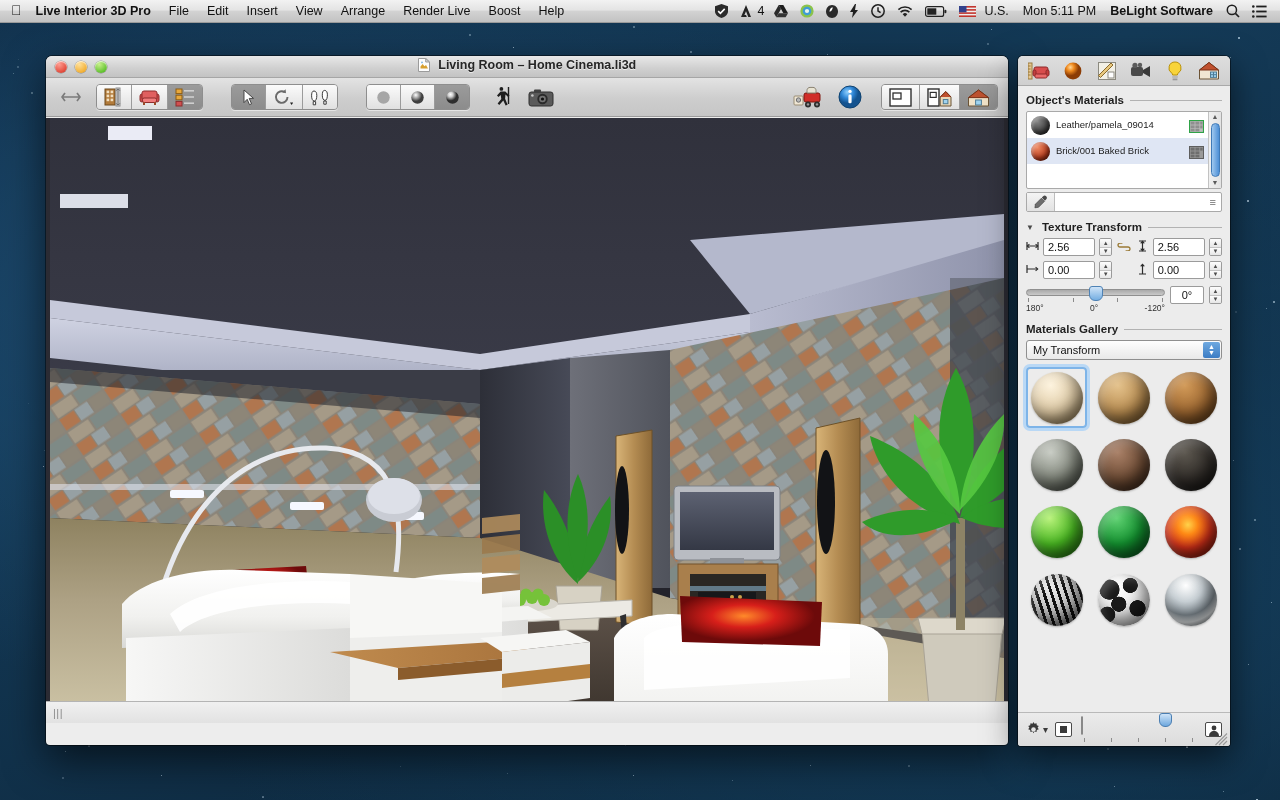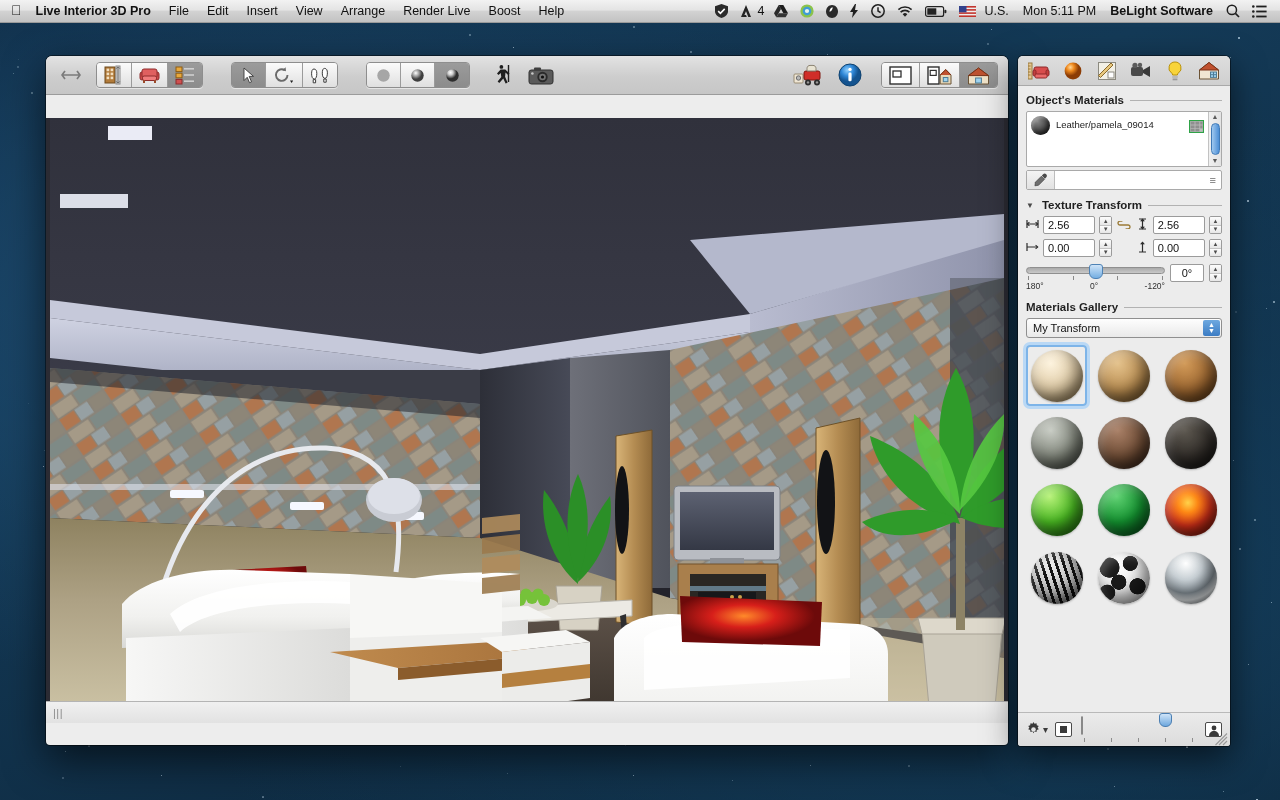--- a/index.html
+++ b/index.html
@@ -129,21 +129,21 @@
   .itab { width:27px; height:25px; display:flex; align-items:center; justify-content:center; border-radius:3px; }
 
   .insp-body { flex:1; background:#ececec; padding: 6px 8px 0 8px; overflow:hidden; }
   .sect-head { display:flex; align-items:center; gap:6px; margin: 2px 0 5px 0; }
   .sect-head .t { font-size:11.5px; font-weight:bold; color:#1f1f1f; white-space:nowrap; }
   .sect-head .rule { flex:1; height:1px; background:#b2b2b2; }
   .disclose { font-size:8px; color:#4a4a4a; margin-right:2px; }
 
   .matlist {
     background:#fff; border:1px solid #a9a9a9; border-radius:2px;
-    height:56px; display:flex; overflow:hidden;
+    height:78px; display:flex; overflow:hidden;
   }
   .matlist-rows { flex:1; overflow:hidden; }
   .mrow { display:flex; align-items:center; gap:6px; padding:3px 4px; height:26px; }
   .mrow.sel { background:#dfe6f4; }
   .mrow.tall { height:26px; }
   .msphere { width:19px; height:19px; border-radius:50%; flex:none; box-shadow: inset -2px -3px 4px rgba(0,0,0,.45), inset 2px 2px 3px rgba(255,255,255,.35);}
   .mname { flex:1; font-size:9.5px; color:#1c1c1c; line-height:10.5px; overflow:hidden; }
   .mbadge { width:15px; height:13px; flex:none; }
   .mscroll { width:13px; background: linear-gradient(to right,#f0f0f0,#e3e3e3); border-left:1px solid #c2c2c2;
     display:flex; flex-direction:column; align-items:center; justify-content:space-between; padding:1px 0; }
@@ -570,20 +570,38 @@
             <rect x="4.2" y="5.6" width="10.4" height="1.8"></rect>
             <rect x="4.2" y="10.6" width="10.4" height="1.8"></rect>
           </g>
         </svg>
     </div>
   </div>
 </div>
 
 <div id="docwin">
 
+  <div class="titlebar">
+    <div class="traffic">
+      <div class="tl red"></div>
+      <div class="tl yellow"></div>
+      <div class="tl green"></div>
+    </div>
+    <div class="wintitle">
+      <span class="docicon">
+        <svg width="12" height="14" viewBox="0 0 12 14">
+            <path d="M.5.5h7.2L11.5 4v9.5H.5z" fill="#fdfdfd" stroke="#9b9b9b"></path>
+            <path d="M7.7.5 11.5 4H7.7z" fill="#d8d8d8" stroke="#9b9b9b"></path>
+            <path d="M2.5 8.5 4.6 6l1.9 2.3L8 7l2 3.6H2.5z" fill="#d8a030"></path>
+            <circle cx="4" cy="4.4" r=".9" fill="#7fb4e0"></circle>
+          </svg>
+      </span>
+      <span>Living Room – Home Cinema.li3d</span>
+    </div>
+  </div>
 
   <div class="toolbar">
     <div class="plainbtn">
       <svg width="20" height="10" viewBox="0 0 20 10">
           <path d="M4 1 1 5l3 4M16 1l3 4-3 4M2 5h16" stroke="#7b7b7b" stroke-width="1.7" fill="none"></path>
         </svg>
     </div>
 
     <div class="seg">
       <div class="sbtn">
@@ -1074,20 +1092,38 @@
                   <rect x="1.6" y="5.4" width="4" height="3"></rect>
                   <rect x="6.4" y="5.4" width="4" height="3"></rect>
                   <rect x="1.6" y="9" width="4" height="2.4"></rect>
                   <rect x="6.4" y="9" width="4" height="2.4"></rect>
                   <rect x="11.2" y="1.6" width="2.4" height="3"></rect>
                   <rect x="11.2" y="5.4" width="2.4" height="3"></rect>
                 </g>
               </svg>
           </span>
         </div>
+        <div class="mrow sel">
+          <span class="msphere" style="background: radial-gradient(circle at 34% 28%, #f08a62, #b33a1d 60%, #5d1508);"></span>
+          <span class="mname">Brick/001 Baked Brick</span>
+          <span class="mbadge">
+            <svg width="15" height="13" viewBox="0 0 15 13">
+                <rect x=".5" y=".5" width="14" height="12" fill="#9a9a9a" stroke="#5e5e5e" stroke-width="1"></rect>
+                <g fill="#6e6e6e">
+                  <rect x="1.6" y="1.6" width="4" height="3"></rect>
+                  <rect x="6.4" y="1.6" width="4" height="3"></rect>
+                  <rect x="1.6" y="5.4" width="4" height="3"></rect>
+                  <rect x="6.4" y="5.4" width="4" height="3"></rect>
+                  <rect x="1.6" y="9" width="4" height="2.4"></rect>
+                  <rect x="6.4" y="9" width="4" height="2.4"></rect>
+                  <rect x="11.2" y="1.6" width="2.4" height="3"></rect>
+                </g>
+              </svg>
+          </span>
+        </div>
       </div>
       <div class="mscroll">
         <span class="marrow">▲</span>
         <span class="mthumb"></span>
         <span class="marrow">▼</span>
       </div>
     </div>
 
     <div class="matfoot">
       <span class="pick">

